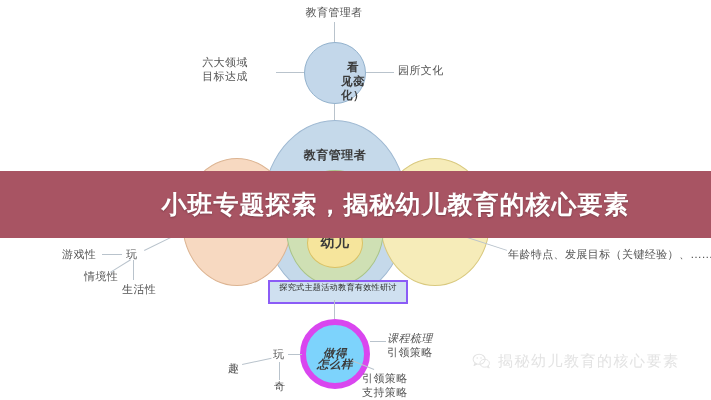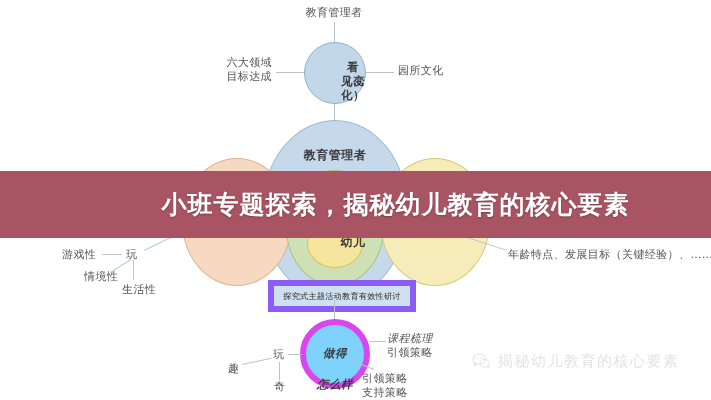--- a/index.html
+++ b/index.html
@@ -7,21 +7,21 @@
     width:711px;height:400px;overflow:hidden;
     background:#ffffff;
     font-family:"DejaVu Sans","Liberation Sans",sans-serif;
     position:relative;
   }
   #stage{position:absolute;left:0;top:0;width:711px;height:400px;overflow:hidden;background:#fff;}
 
   
   .lbl{position:absolute;color:#545454;font-size:11px;line-height:14px;white-space:nowrap;letter-spacing:.4px;}
   .lbl.c{text-align:center;}
-  .lbl.r{text-align:right;}
+  .lbl.r{text-align:center;}
   .circ{position:absolute;border-radius:50%;box-sizing:border-box;}
   .cap{position:absolute;left:0;right:0;text-align:center;color:#3a3a3a;font-weight:bold;font-size:11.5px;line-height:14px;letter-spacing:.5px;}
   .ln{position:absolute;background:#b9c3cc;}
   .lnv{width:1px;}
   .lnh{height:1px;}
   .diag{position:absolute;height:1px;background:#b9c3cc;transform-origin:0 0;}
 
   
   #c-top{left:304px;top:42px;width:62px;height:62px;background:#c3d7ea;border:1px solid #93b2cd;}
   #c-top .cap{top:17px;padding-left:36px;}
@@ -33,22 +33,22 @@
   
   #c-mid-outer{left:262px;top:120px;width:146px;height:180px;background:#c5d9ea;border:1px solid #9fb9d2;border-radius:50%;}
   #c-mid-green{left:286px;top:170px;width:98px;height:116px;background:#cfe0b4;border:1px solid #a9c488;border-radius:50%;}
   #c-mid-yellow{left:307px;top:218px;width:56px;height:50px;background:#f6e59c;border:1px solid #d9c165;border-radius:50%;}
   #c-left{left:182px;top:158px;width:110px;height:128px;background:#f7d9c1;border:1px solid #dcb492;border-radius:50%;}
   #c-right{left:380px;top:158px;width:110px;height:128px;background:#f6ecb9;border:1px solid #d9c97f;border-radius:50%;}
 
   
   #res-box{
     position:absolute;left:268px;top:280px;width:136px;height:20px;
-    background:#cfe0f0;border:6px solid #8b5cf6;
-    display:flex;align-items:center;justify-content:center;
+    background:#cfe0f0;border:2px solid #8b5cf6;
+    display:flex;justify-content:center;
     font-size:8.2px;color:#2d2d2d;letter-spacing:.2px;white-space:nowrap;
   }
 
   
   #banner{
     position:absolute;left:0;top:171px;width:711px;height:67px;
     background:#a85463;
     display:flex;align-items:center;justify-content:center;padding-left:40px;
   }
   #banner-title{
@@ -89,21 +89,21 @@
       <div class="cap" style="top:31px;">（变化）</div>
     </div>
 
     <div class="circ" id="c-mid-outer"></div>
     <div class="circ" id="c-left"></div>
     <div class="circ" id="c-right"></div>
     <div class="circ" id="c-mid-green"></div>
     <div class="circ" id="c-mid-yellow"></div>
 
     <div class="cap" style="left:262px;width:146px;top:148px;font-size:12px;">教育管理者</div>
-    <div class="cap" style="left:307px;width:56px;top:235px;font-size:12px;padding-left:18px;">幼儿</div>
+    <div class="cap" style="left:307px;width:56px;top:235px;font-size:14px;">幼儿</div>
 
     <div class="lbl" style="left:68px;top:174px;">鹰架、引领</div>
     <div class="lbl" style="left:68px;top:208px;">观察、支持</div>
 
     <div class="diag" style="left:136px;top:185px;width:50px;transform:rotate(22deg);"></div>
     <div class="diag" style="left:136px;top:216px;width:52px;transform:rotate(-10deg);"></div>
 
     <div class="lbl" style="left:62px;top:248px;">游戏性</div>
     <div class="lbl" style="left:126px;top:248px;">玩</div>
     <div class="lbl" style="left:84px;top:270px;">情境性</div>
@@ -123,21 +123,21 @@
     <div class="diag" style="left:452px;top:232px;width:58px;transform:rotate(18deg);"></div>
 
     <div id="res-box">
       <span>探究式主题活动教育有效性研讨</span>
     </div>
 
     <div class="ln lnv" style="left:334px;top:300px;height:19px;"></div>
 
     <div class="circ" id="c-bot">
       <div class="cap">做得</div>
-      <div class="cap" style="top:52px;">怎么样</div>
+      <div class="cap" style="top:32px;">怎么样</div>
     </div>
 
     <div class="lbl" style="left:387px;top:332px;font-style:italic;">课程梳理</div>
     <div class="lbl" style="left:387px;top:346px;">引领策略</div>
     <div class="lbl" style="left:362px;top:372px;">引领策略</div>
     <div class="lbl" style="left:362px;top:386px;">支持策略</div>
 
     <div class="ln lnh" style="left:370px;top:341px;width:16px;"></div>
     <div class="diag" style="left:352px;top:360px;width:24px;transform:rotate(22deg);"></div>
 

